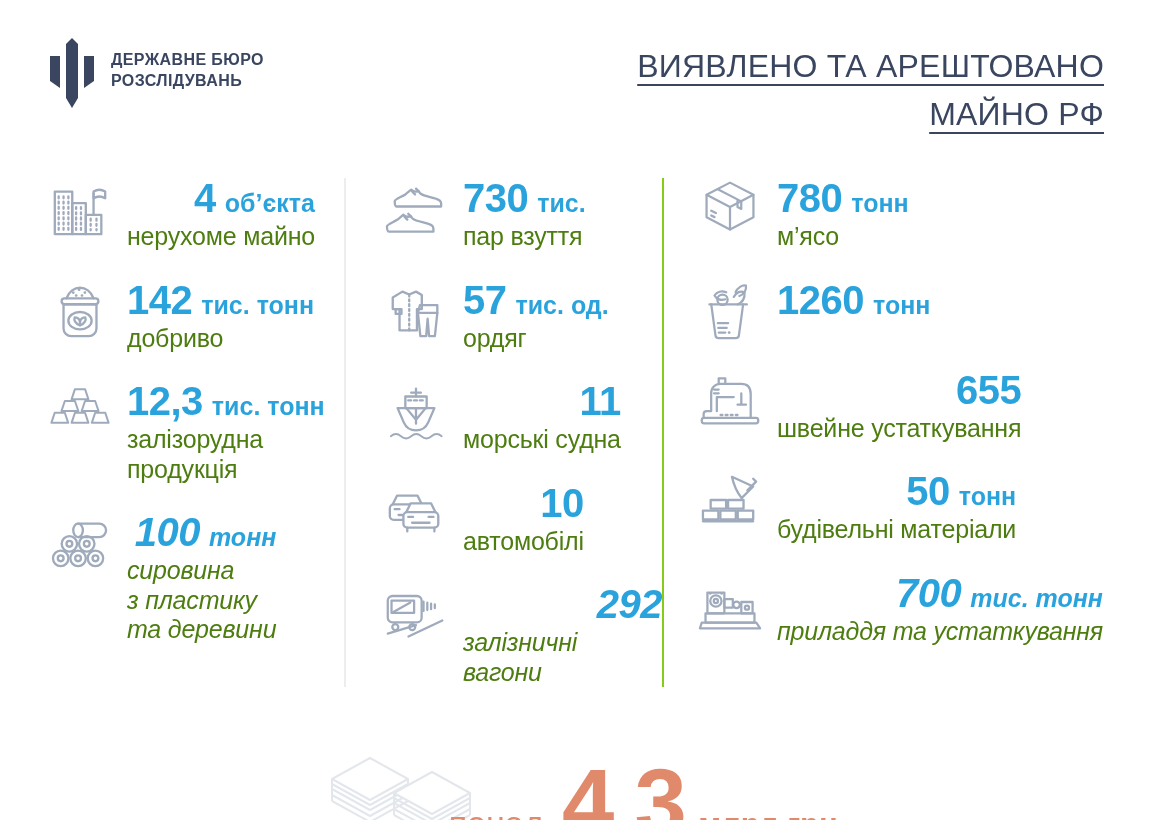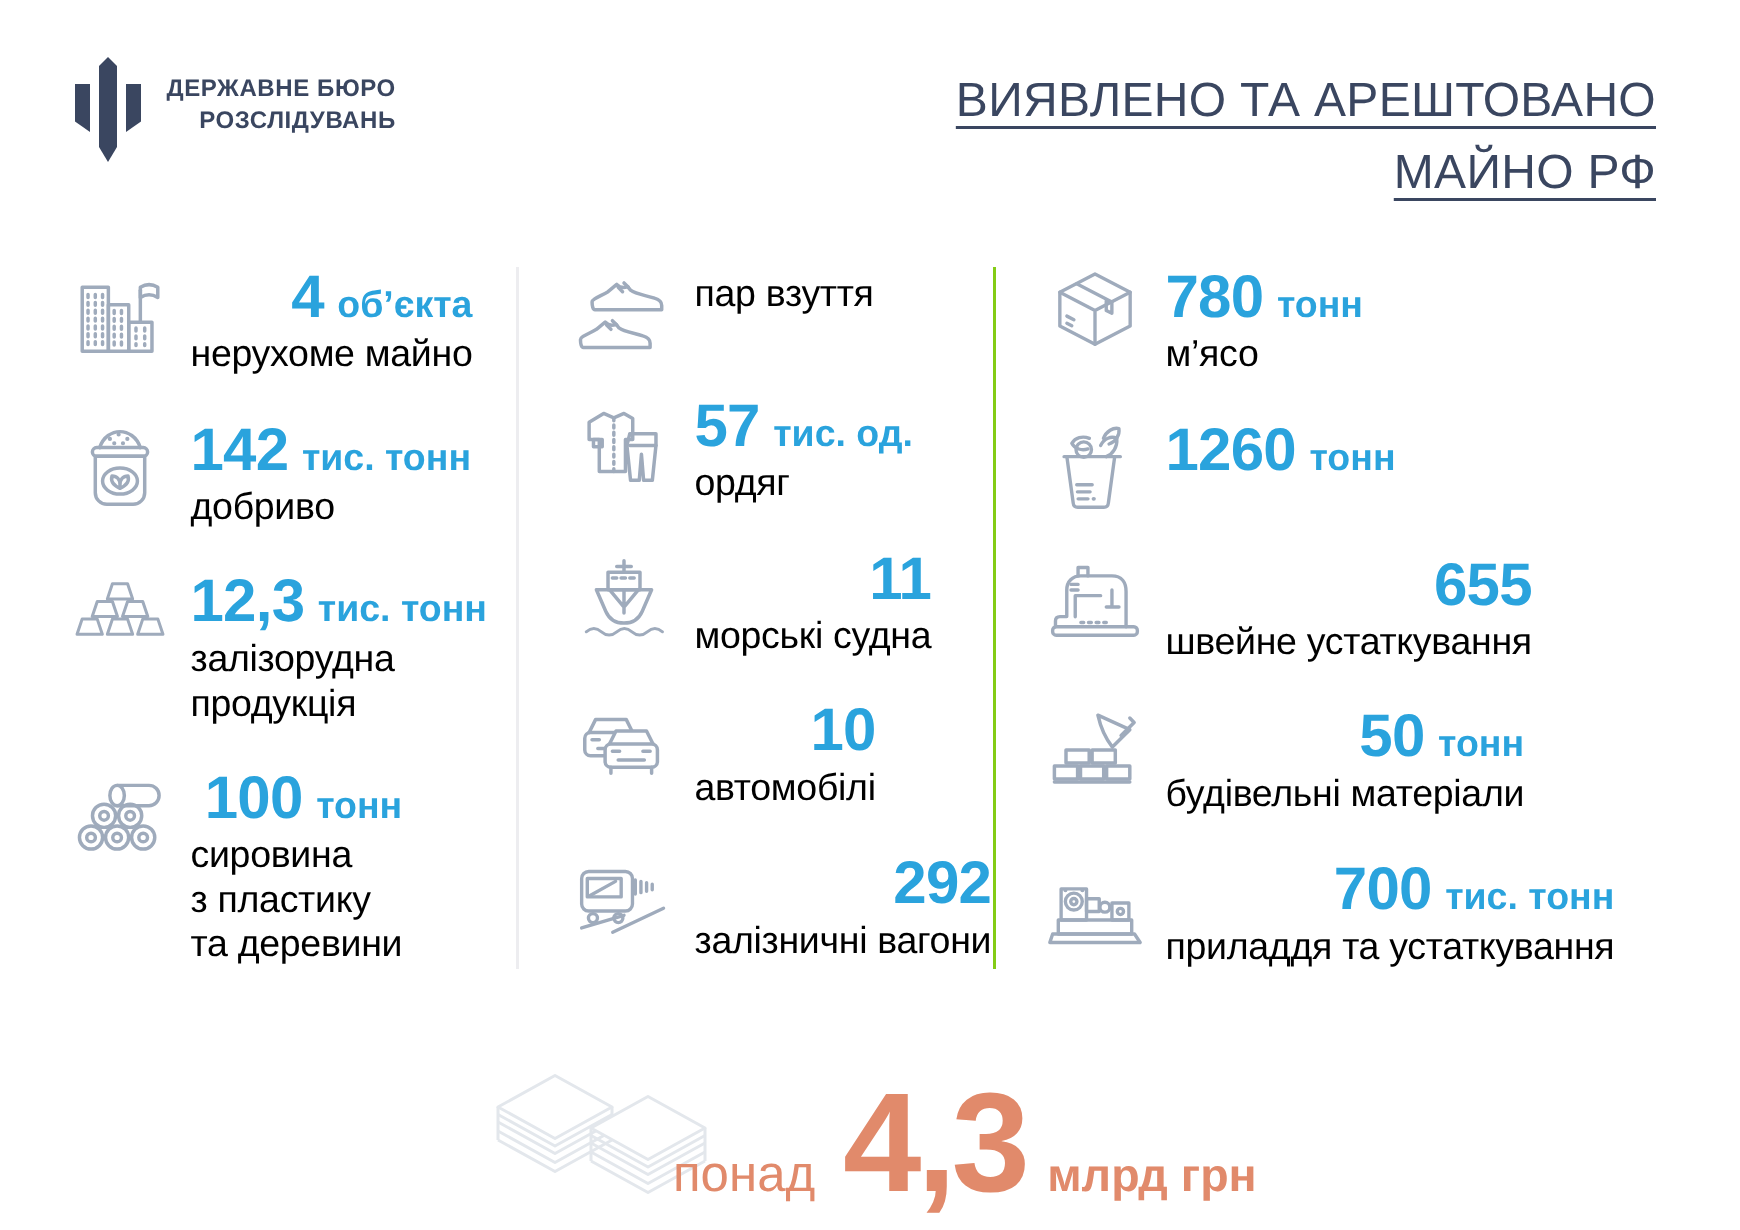--- a/index.html
+++ b/index.html
@@ -1,40 +1,40 @@
 <!DOCTYPE html>
 <html><head>
 <meta charset="utf-8">
 <style>
   html,body{margin:0;padding:0;width:1160px;height:820px;overflow:hidden;background:#ffffff;}
   body{font-family:"Liberation Sans","DejaVu Sans",sans-serif;-webkit-font-smoothing:antialiased;}
   .page{position:relative;width:1160px;height:820px;background:#fff;}
 
   
   .header{display:flex;justify-content:space-between;align-items:flex-start;padding:36px 56px 0 48px;}
-  .brand{display:flex;align-items:flex-start;gap:15px;text-align:right;}
+  .brand{display:flex;align-items:flex-start;gap:15px;}
   .brand-mark svg{display:block;}
   .brand-name{margin-top:13px;font-size:16px;font-weight:bold;line-height:1.32;letter-spacing:.4px;color:#3a4660;}
   .title{margin:6px 0 0 0;text-align:right;font-size:32px;font-weight:normal;color:#3a4660;line-height:1.5;letter-spacing:.2px;}
   .title .t-line{text-decoration:underline;text-decoration-thickness:2px;text-underline-offset:7px;}
 
   
   .cols{display:flex;align-items:stretch;padding:40px 40px 0 48px;}
   .col{box-sizing:border-box;}
   .col-1{width:296px;}
   .col-2{width:318px;border-left:2px solid #ededf0;padding-left:38px;}
   .col-3{flex:1;border-left:2px solid #84cc16;padding-left:34px;}
   .item{display:flex;align-items:flex-start;gap:15px;margin-bottom:28px;}
-  .item:last-child{margin-bottom:0;}
+  .item:last-child{margin-bottom:0;font-style:italic;}
   .item .icon{flex:0 0 auto;width:64px;display:flex;justify-content:center;}
   .item .icon svg{display:block;}
   .numline{line-height:1;white-space:nowrap;text-align:right;}
   .value{font-size:40px;font-weight:bold;color:#2aa3dd;letter-spacing:-.5px;}
   .unit{font-size:25px;font-weight:bold;color:#2aa3dd;margin-left:9px;}
-  .label{font-size:25px;color:#000000;line-height:1.18;margin-top:4px;white-space:pre-line;letter-spacing:-.2px;}
+  .label{font-size:25px;color:#4d7c0f;line-height:1.18;margin-top:4px;white-space:pre-line;letter-spacing:-.2px;}
 
   
   .total{margin-top:58px;text-align:center;color:#e18a6b;}
   .money-icon{display:inline-block;vertical-align:-14px;margin-right:-36px;}
   .t-prefix{font-size:34px;font-weight:normal;vertical-align:baseline;}
   .t-value{font-size:94px;font-weight:bold;letter-spacing:-3px;margin:0 10px 0 14px;vertical-align:baseline;}
   .t-unit{font-size:31px;font-weight:bold;vertical-align:baseline;margin-top:16px;}
 </style>
 </head>
 <body>
@@ -144,20 +144,21 @@
                 <path d="M2 26c0-2 6-4 11-7l6-5c2 2 5 2.5 7.5 1.5l2 2.5c4 3 11 3.5 16.5 5.5 3.5 1 5 2.5 5 5v3H4c-1.5 0-2-3-2-5z"></path>
                 <path d="M20 16l3 3 M24 13l3 3"></path>
               </g>
               <g transform="translate(0,24)">
                 <path d="M2 26c0-2 6-4 11-7l6-5c2 2 5 2.5 7.5 1.5l2 2.5c4 3 11 3.5 16.5 5.5 3.5 1 5 2.5 5 5v3H4c-1.5 0-2-3-2-5z"></path>
                 <path d="M20 16l3 3 M24 13l3 3"></path>
               </g>
             </svg>
           </span>
     <div class="texts">
+      <div class="numline"><span class="value">730</span><span class="unit">тис.</span></div>
       <div class="label">пар взуття</div>
     </div>
   </div>
         <div class="item">
     <span class="icon">
             <svg width="62" height="62" viewBox="0 0 64 64" fill="none" stroke="#9fabbc" stroke-width="2.4" stroke-linecap="round" stroke-linejoin="round">
               <path d="M8 18l10-6 7 3 7-3 6 3.5V30h-5v22H15V30h-7z"></path>
               <path d="M25 15v37" stroke-dasharray="2 3"></path>
               <rect x="11" y="30" width="6" height="5"></rect>
               <path d="M36 26h18v8l-2.5 24h-6l-1.5-18-1.5 18h-6L34 34z"></path>

